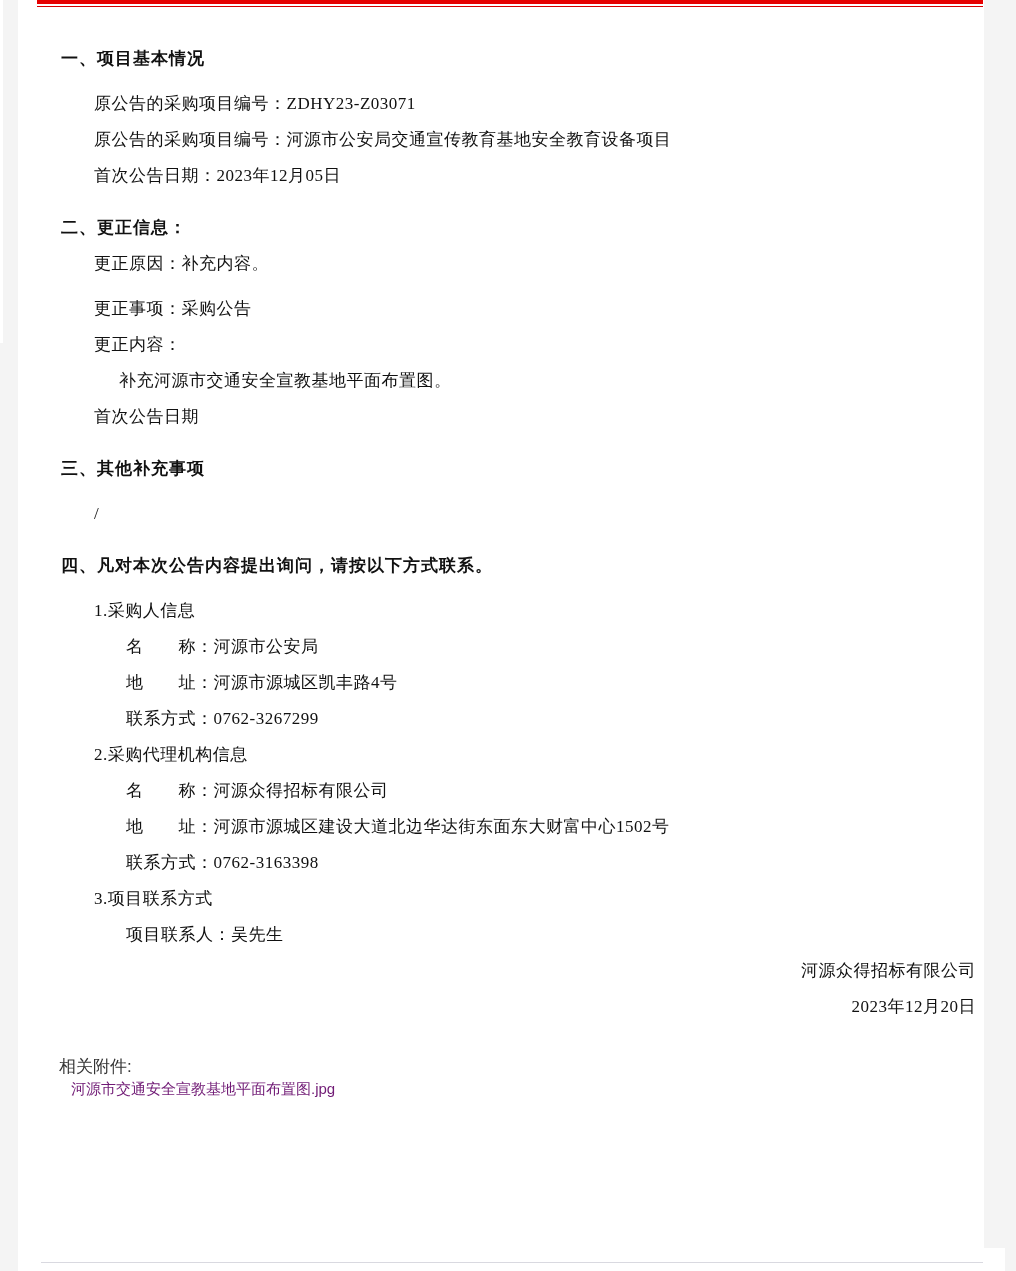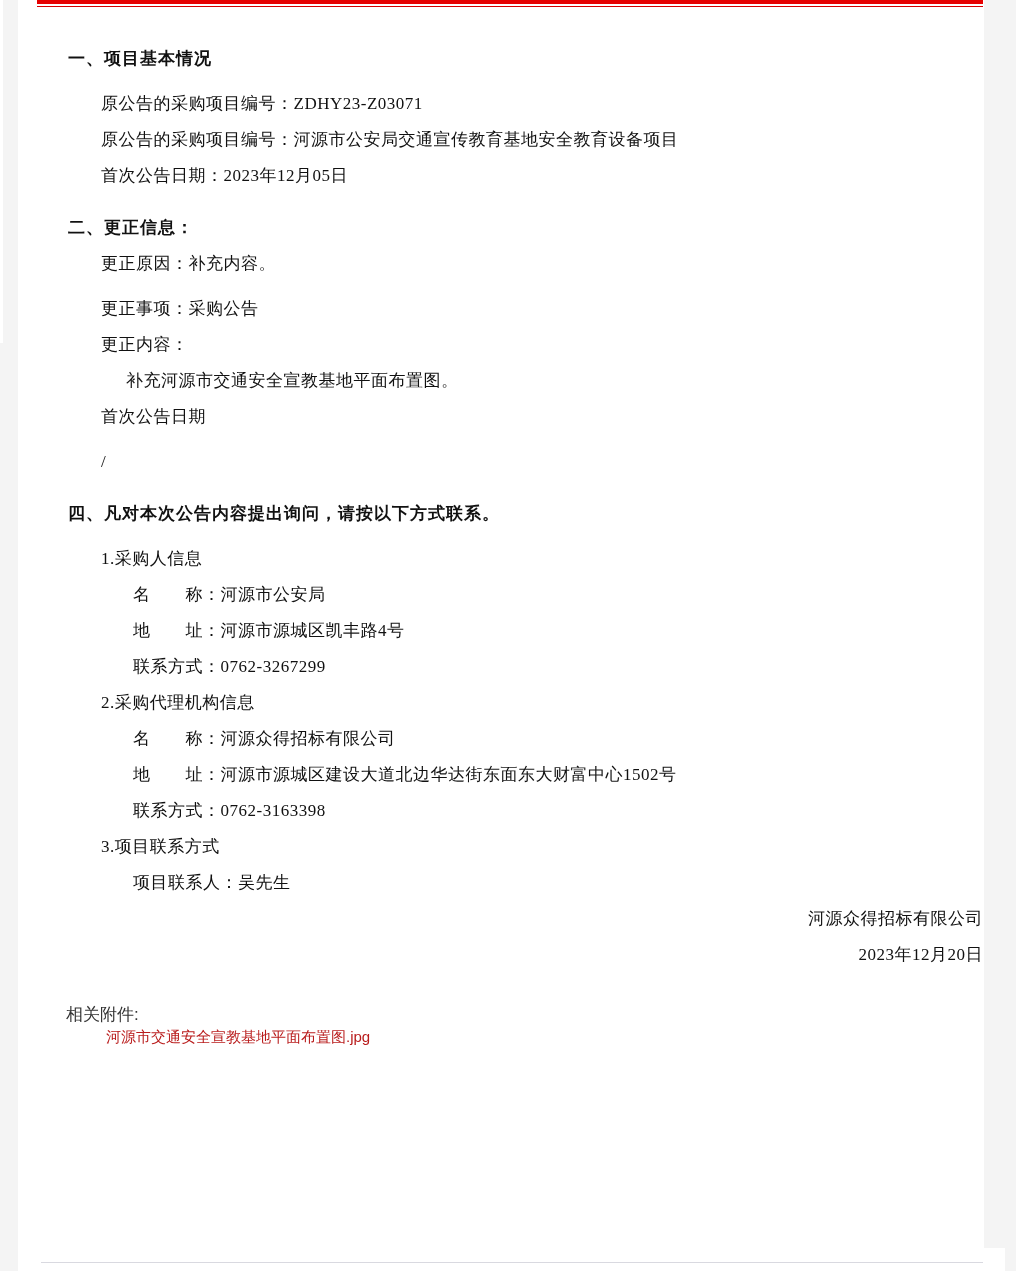--- a/index.html
+++ b/index.html
@@ -33,21 +33,21 @@
   }
   .rule-thick {
     position:absolute; left:19px; top:0; width:946px; height:4px;
     background:#e60000;
   }
   .rule-thin {
     position:absolute; left:19px; top:6px; width:946px; height:1px;
     background:#d40000;
   }
   .content {
-    position:absolute; left:11px; top:0; width:100%;
+    position:absolute; left:4px; top:0; width:100%;
     font-size:17px; line-height:19px; letter-spacing:0.5px;
   }
   .sec-heading {
     font-size:17px; font-weight:bold; line-height:19px;
     margin:33px 0 0 39px; letter-spacing:1px;
   }
   .sec-heading.first { margin-top:49px; }
   .line { margin:17px 0 0 72px; }
   .line.after-heading { margin-top:26px; }
   .line.sub-indent { margin-left:97px; }
@@ -56,22 +56,22 @@
   .signature .line { margin-left:0; }
   .attachments {
     margin-top:40px;
     font-family:"Liberation Sans","DejaVu Sans",sans-serif;
     letter-spacing:0;
   }
   .attach-label {
     margin-left:37px; font-size:17px; line-height:22px; color:#333333;
   }
   .attach-link {
-    display:inline-block; margin-left:77px; font-size:15px; line-height:22px;
-    color:#b91c1c; text-decoration:none; cursor:pointer;
+    display:inline-block; margin-left:49px; font-size:15px; line-height:22px;
+    color:#701a75; text-decoration:none; cursor:pointer;
   }
   .bottom-divider {
     position:absolute; left:23px; top:1262px; width:942px; height:1px;
     background:#d9d9e0;
   }
 </style>
 </head>
 <body>
 
 <div class="left-strip"></div>
@@ -90,20 +90,21 @@
     <div class="line">原公告的采购项目编号：河源市公安局交通宣传教育基地安全教育设备项目</div>
     <div class="line">首次公告日期：2023年12月05日</div>
 
     <div class="sec-heading">二、更正信息：</div>
     <div class="line">更正原因：补充内容。</div>
     <div class="line after-heading">更正事项：采购公告</div>
     <div class="line">更正内容：</div>
     <div class="line sub-indent">补充河源市交通安全宣教基地平面布置图。</div>
     <div class="line">首次公告日期</div>
 
+    <div class="sec-heading">三、其他补充事项</div>
     <div class="line after-heading">/</div>
 
     <div class="sec-heading">四、凡对本次公告内容提出询问，请按以下方式联系。</div>
 
     <div class="line after-heading">1.采购人信息</div>
     <div class="line detail">名　　称：河源市公安局</div>
     <div class="line detail">地　　址：河源市源城区凯丰路4号</div>
     <div class="line detail">联系方式：0762-3267299</div>
 
     <div class="line">2.采购代理机构信息</div>

